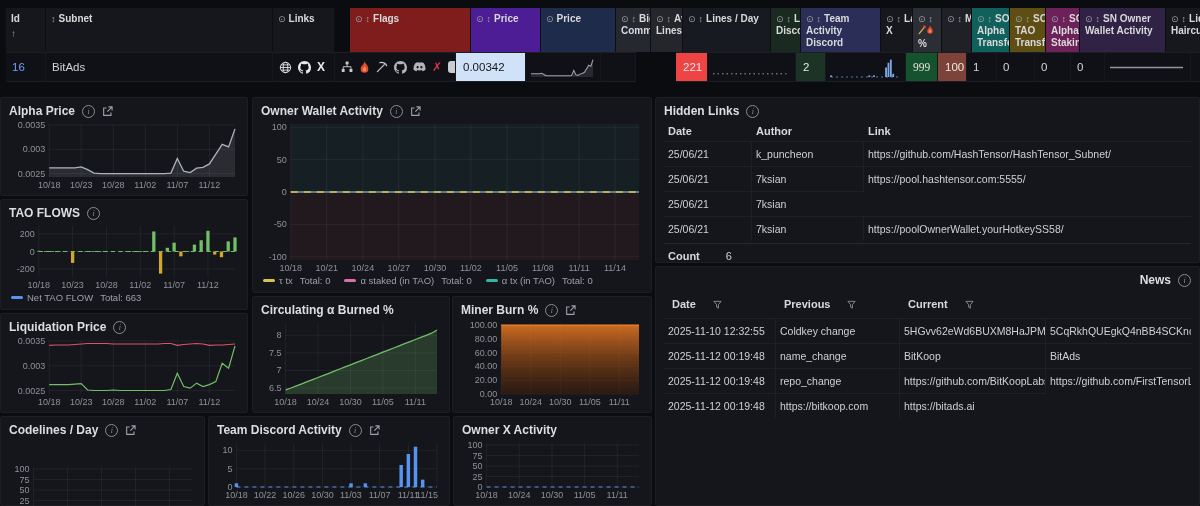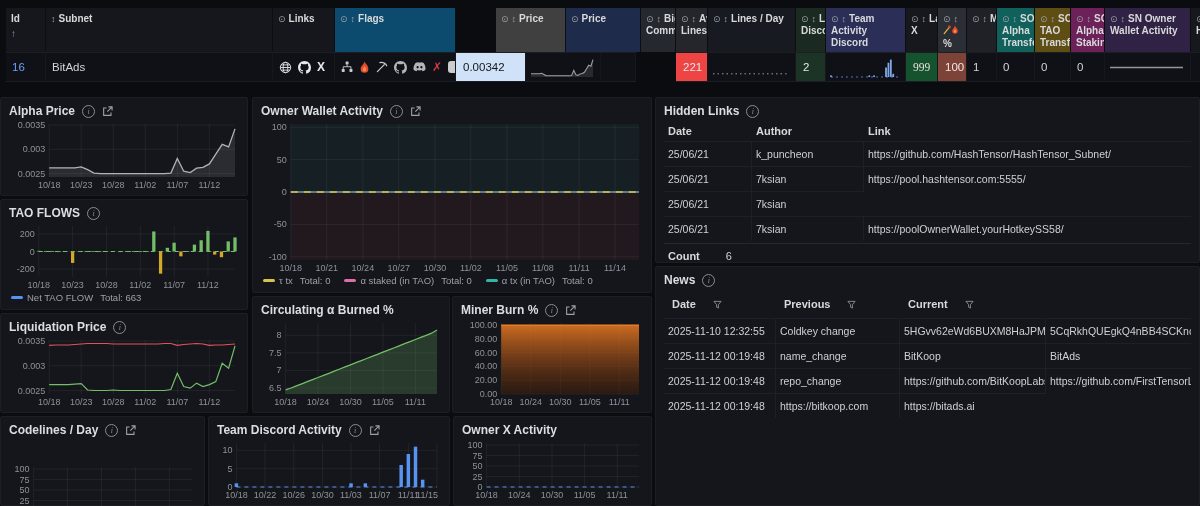--- a/index.html
+++ b/index.html
@@ -40,21 +40,21 @@
   #p-alpha{left:0px;top:97px;width:248px;height:99px;}
   #p-tao{left:0px;top:199px;width:248px;height:111px;}
   #p-liq{left:0px;top:313px;width:248px;height:100px;}
   #p-code{left:0px;top:416px;width:205px;height:90px;gap:24px;}
   #p-wallet{left:252px;top:97px;width:400px;height:196px;}
   #p-burned{left:252px;top:296px;width:198px;height:117px;}
   #p-miner{left:452px;top:296px;width:200px;height:117px;}
   #p-teamdiscord{left:208px;top:416px;width:242px;height:90px;}
   #p-ownerx{left:453px;top:416px;width:199px;height:90px;}
   #p-links{left:655px;top:97px;width:545px;height:166px;}
-  #p-news{left:655px;top:266px;width:545px;height:240px;}
+  #p-news{left:655px;top:266px;width:545px;height:240px;align-items:flex-end;}
   
   .hl-grid{display:grid;grid-template-columns:88px 112px 1fr;}
   .news-grid{display:grid;grid-template-columns:112px 124px 146px 1fr;}
   .tt-head span{font-size:11px;font-weight:700;color:#d8d9da;padding:4px 8px 4px 4px;display:flex;align-items:center;gap:4px;}
   .tt-row span{font-size:10.5px;color:#cfd0d2;padding:6px 8px 6px 4px;white-space:nowrap;overflow:hidden;
                border-top:1px solid #1e2026;border-right:1px solid #1e2026;}
   .tt-row span:last-child{border-right:none;}
   .tt-head span{border-right:1px solid transparent;}
   .blue{color:#6e9fff;}
   .count-row{display:flex;align-items:center;gap:26px;border-top:1px solid #26282e;margin-top:2px;
@@ -65,22 +65,22 @@
 </head>
 <body>
 
 <div id="dash">
 
   <div id="subnet-table">
       <div class="trow">
         <div class="hcell" style="width: 40px; flex: 0 0 40px;"><span class="hlabel">Id</span><div class="idsub">↑</div></div>
         <div class="hcell" style="width: 227px; flex: 0 0 227px;"><span class="ic-t">↕</span><span class="hlabel">Subnet</span></div>
         <div class="hcell" style="width: 62px; flex: 0 0 62px;"><span class="ic-t">⊙</span><span class="hlabel">Links</span></div>
-        <div class="hcell" style="width: 121px; flex: 0 0 121px; background: #0c4a6e;"><span class="ic-t">⊙</span><span class="ic-t">↕</span><span class="hlabel">Flags</span></div>
-        <div class="hcell" style="width: 70px; flex: 0 0 70px; background: #404040; margin-left: 40px;"><span class="ic-t">⊙</span><span class="ic-t">↕</span><span class="hlabel">Price</span></div>
+        <div class="hcell" style="width: 121px; flex: 0 0 121px; background: #7f1d1d; margin-left: 15px;"><span class="ic-t">⊙</span><span class="ic-t">↕</span><span class="hlabel">Flags</span></div>
+        <div class="hcell" style="width: 70px; flex: 0 0 70px; background: #4c1d95;"><span class="ic-t">⊙</span><span class="ic-t">↕</span><span class="hlabel">Price</span></div>
         <div class="hcell" style="width: 75px; flex: 0 0 75px; background: rgb(31, 43, 74);"><span class="ic-t">⊙</span><span class="hlabel">Price</span></div>
         <div class="hcell" style="width: 35px; flex: 0 0 35px; background: rgb(38, 40, 47);"><span class="ic-t">⊙</span><span class="ic-t">↕</span><span class="hlabel">Big Commit</span></div>
         <div class="hcell" style="width: 32px; flex: 0 0 32px; background: rgb(36, 38, 44);"><span class="ic-t">⊙</span><span class="ic-t">↕</span><span class="hlabel">Avg Lines</span></div>
         <div class="hcell" style="width: 88px; flex: 0 0 88px; background: rgb(23, 26, 33);"><span class="ic-t">⊙</span><span class="ic-t">↕</span><span class="hlabel">Lines / Day</span></div>
         <div class="hcell" style="width: 30px; flex: 0 0 30px; background: rgb(27, 42, 33);"><span class="ic-t">⊙</span><span class="ic-t">↕</span><span class="hlabel">Last Discord</span></div>
         <div class="hcell" style="width: 80px; flex: 0 0 80px; background: rgb(43, 47, 88);"><span class="ic-t">⊙</span><span class="ic-t">↕</span><span class="hlabel">Team Activity Discord</span></div>
         <div class="hcell" style="width: 32px; flex: 0 0 32px; background: rgb(23, 24, 29);"><span class="ic-t">⊙</span><span class="ic-t">↕</span><span class="hlabel">Last X</span></div>
         <div class="hcell" style="width: 29px; flex: 0 0 29px; background: rgb(44, 46, 53);"><span class="ic-t">⊙</span><span class="ic-t">↕</span><span class="ic">
             <svg viewBox="0 0 10 12" width="8" height="10">
               <path d="M1.5 10.5L7.5 3" stroke="#d7b43e" stroke-width="1.6" stroke-linecap="round"></path>

